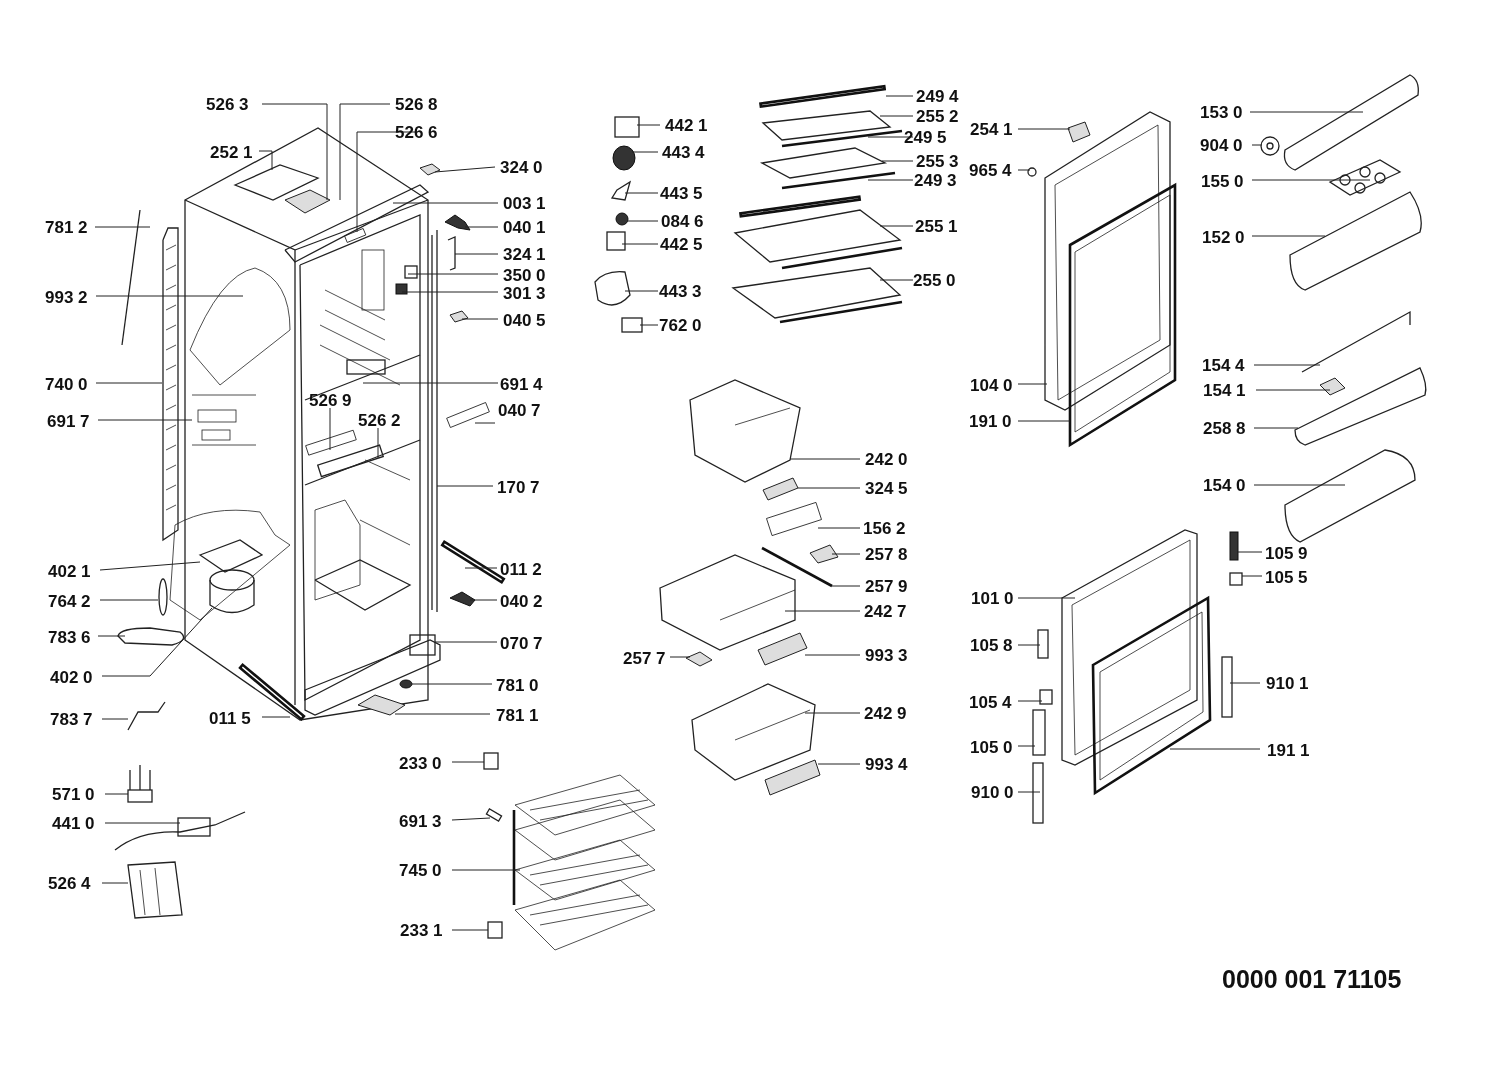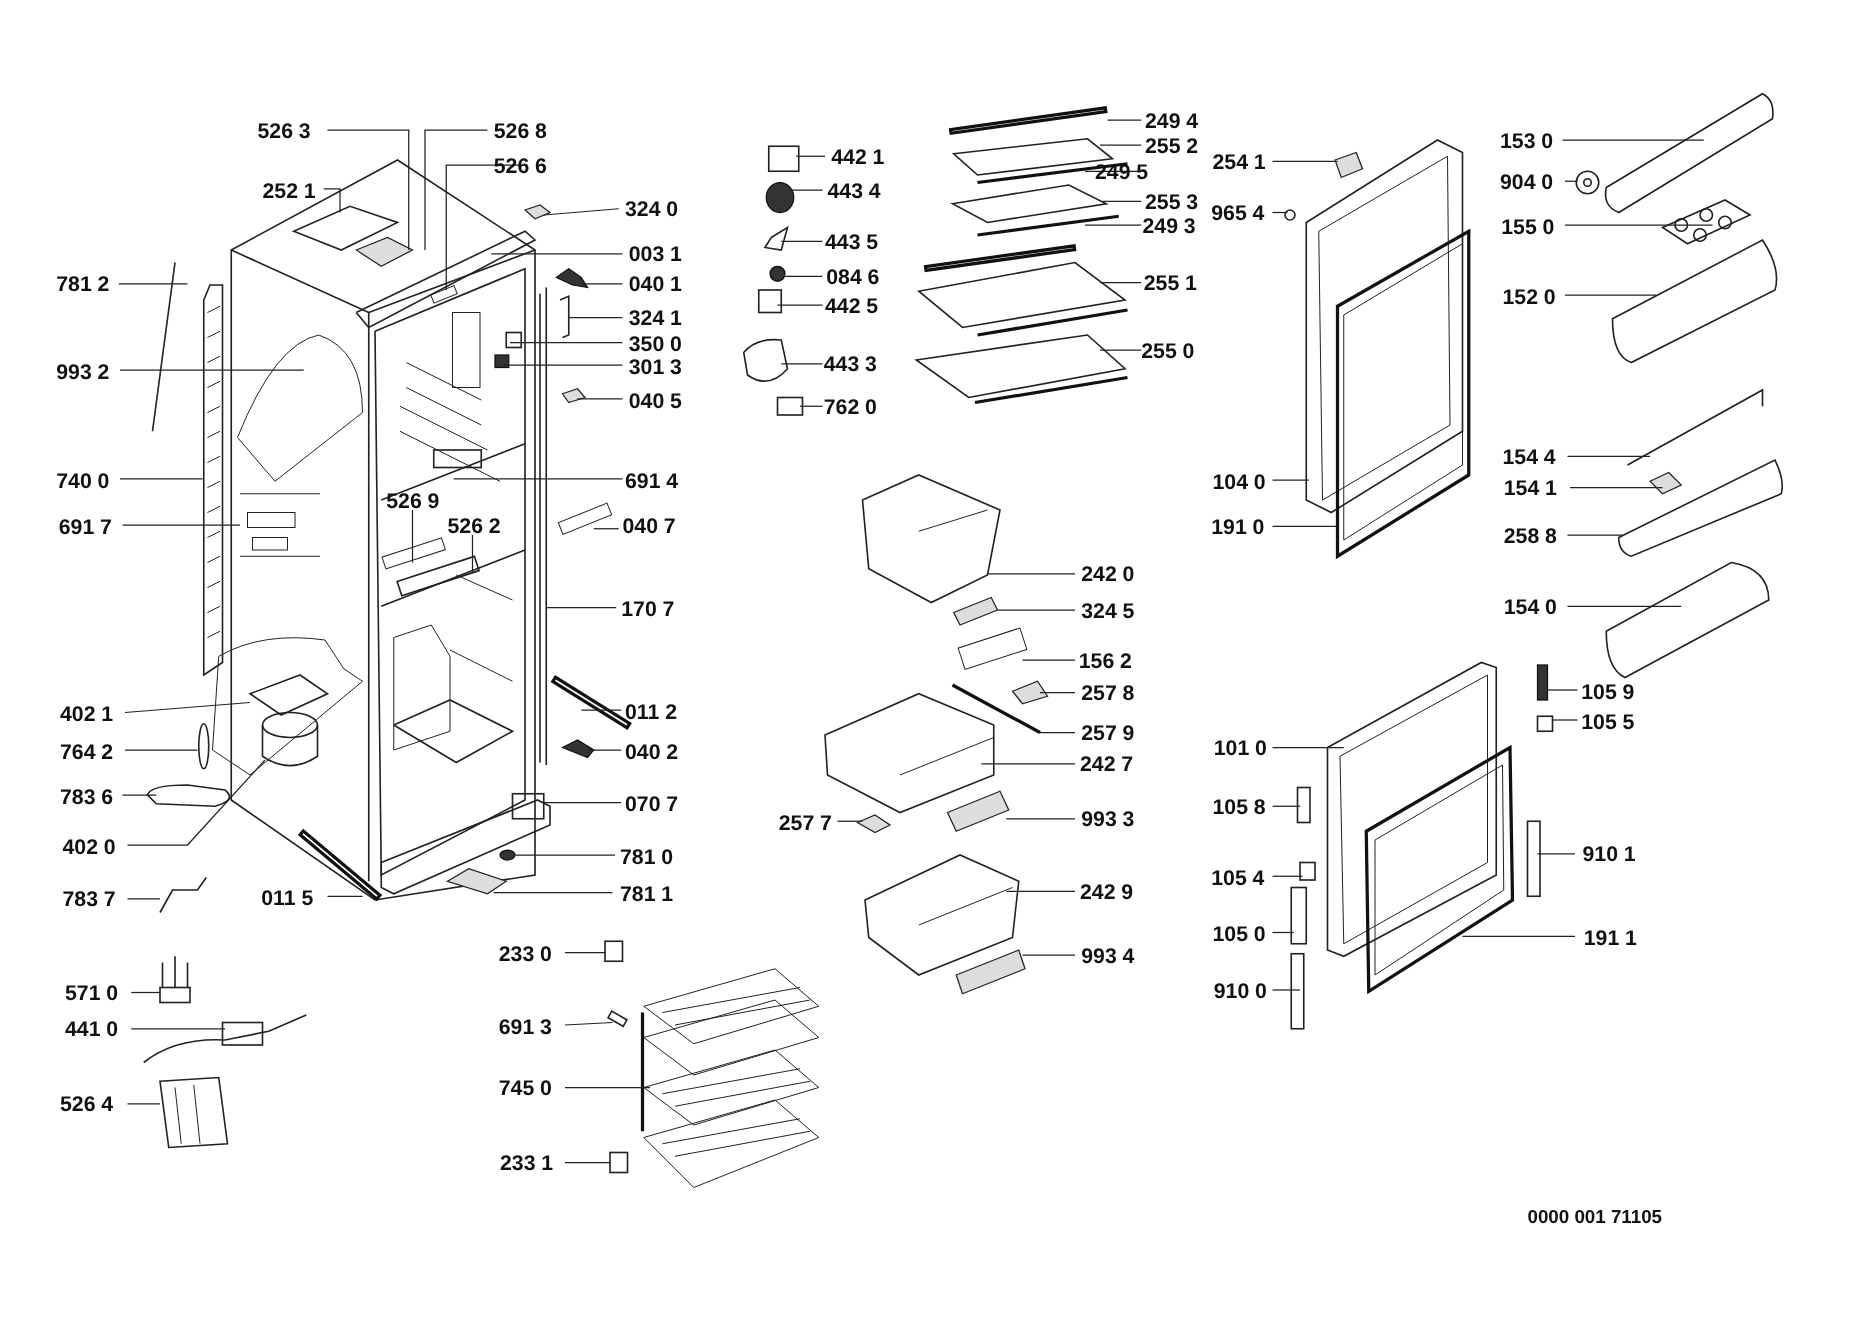--- a/index.html
+++ b/index.html
@@ -1,19 +1,19 @@
 <!DOCTYPE html>
 <html><head>
 <meta charset="utf-8">
 <style>
   html,body{margin:0;padding:0;background:#fff;}
   body{width:1500px;height:1066px;position:relative;overflow:hidden;font-family:"Liberation Sans",sans-serif;}
   #stage{position:absolute;left:0;top:0;width:1500px;height:1066px;}
   .lbl{position:absolute;font-weight:bold;font-size:17px;color:#111;white-space:nowrap;line-height:1;}
-  .ref{position:absolute;font-weight:bold;font-size:15px;color:#111;white-space:nowrap;}
+  .ref{position:absolute;font-weight:bold;font-size:25px;color:#111;white-space:nowrap;}
   svg .p{fill:none;stroke:#222;stroke-width:1.3;}
   svg .t{fill:none;stroke:#222;stroke-width:0.8;}
   svg .k{fill:none;stroke:#111;stroke-width:2.6;}
   svg .f{fill:#ddd;stroke:#222;stroke-width:1;}
   svg .d{fill:#333;stroke:#111;stroke-width:1;}
   svg .ldr{stroke:#222;stroke-width:1;fill:none;}
 </style>
 </head>
 <body>
 
@@ -307,21 +307,21 @@
 <div class="lbl" style="left:503px;top:246px">324 1</div>
 <div class="lbl" style="left:503px;top:267px">350 0</div>
 <div class="lbl" style="left:45px;top:289px">993 2</div>
 <div class="lbl" style="left:503px;top:285px">301 3</div>
 <div class="lbl" style="left:503px;top:312px">040 5</div>
 <div class="lbl" style="left:45px;top:376px">740 0</div>
 <div class="lbl" style="left:500px;top:376px">691 4</div>
 <div class="lbl" style="left:309px;top:392px">526 9</div>
 <div class="lbl" style="left:47px;top:413px">691 7</div>
 <div class="lbl" style="left:358px;top:412px">526 2</div>
-<div class="lbl" style="left:498px;top:412px">040 7</div>
+<div class="lbl" style="left:498px;top:402px">040 7</div>
 <div class="lbl" style="left:497px;top:479px">170 7</div>
 <div class="lbl" style="left:48px;top:563px">402 1</div>
 <div class="lbl" style="left:500px;top:561px">011 2</div>
 <div class="lbl" style="left:48px;top:593px">764 2</div>
 <div class="lbl" style="left:500px;top:593px">040 2</div>
 <div class="lbl" style="left:48px;top:629px">783 6</div>
 <div class="lbl" style="left:500px;top:635px">070 7</div>
 <div class="lbl" style="left:50px;top:669px">402 0</div>
 <div class="lbl" style="left:496px;top:677px">781 0</div>
 <div class="lbl" style="left:50px;top:711px">783 7</div>
@@ -336,21 +336,21 @@
 <div class="lbl" style="left:400px;top:922px">233 1</div>
 <div class="lbl" style="left:665px;top:117px">442 1</div>
 <div class="lbl" style="left:662px;top:144px">443 4</div>
 <div class="lbl" style="left:660px;top:185px">443 5</div>
 <div class="lbl" style="left:661px;top:213px">084 6</div>
 <div class="lbl" style="left:660px;top:236px">442 5</div>
 <div class="lbl" style="left:659px;top:283px">443 3</div>
 <div class="lbl" style="left:659px;top:317px">762 0</div>
 <div class="lbl" style="left:916px;top:88px">249 4</div>
 <div class="lbl" style="left:916px;top:108px">255 2</div>
-<div class="lbl" style="left:876px;top:129px">249 5</div>
+<div class="lbl" style="left:904px;top:129px">249 5</div>
 <div class="lbl" style="left:916px;top:153px">255 3</div>
 <div class="lbl" style="left:914px;top:172px">249 3</div>
 <div class="lbl" style="left:915px;top:218px">255 1</div>
 <div class="lbl" style="left:913px;top:272px">255 0</div>
 <div class="lbl" style="left:865px;top:451px">242 0</div>
 <div class="lbl" style="left:865px;top:480px">324 5</div>
 <div class="lbl" style="left:863px;top:520px">156 2</div>
 <div class="lbl" style="left:865px;top:546px">257 8</div>
 <div class="lbl" style="left:865px;top:578px">257 9</div>
 <div class="lbl" style="left:864px;top:603px">242 7</div>

